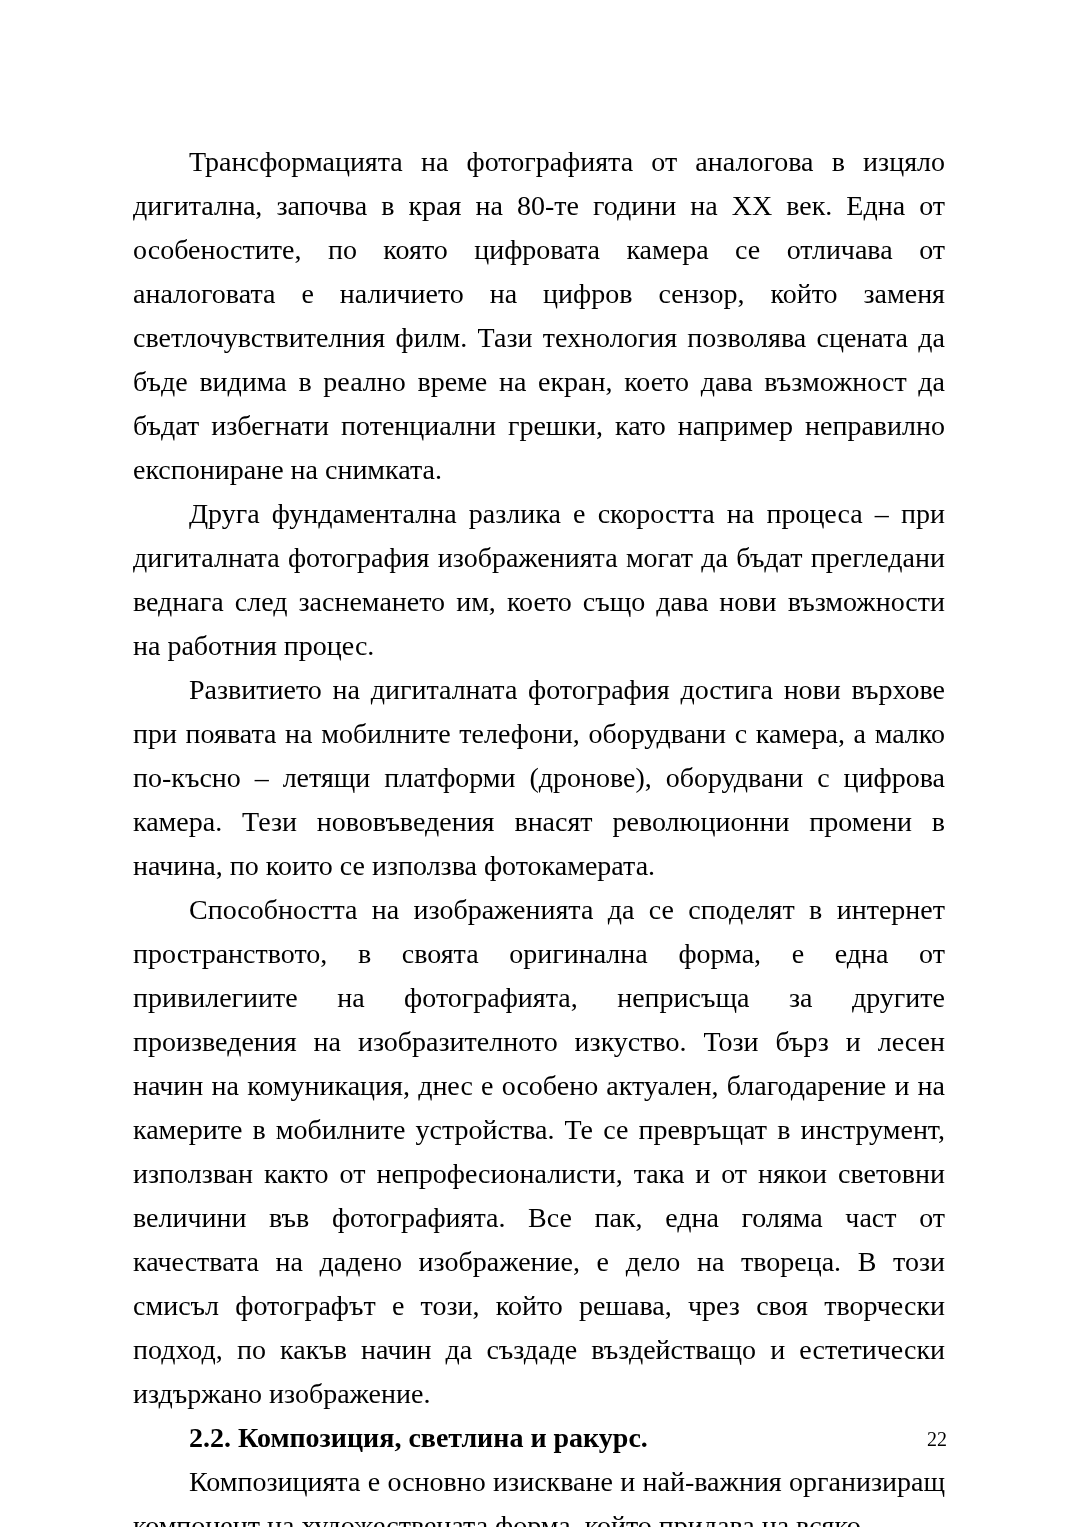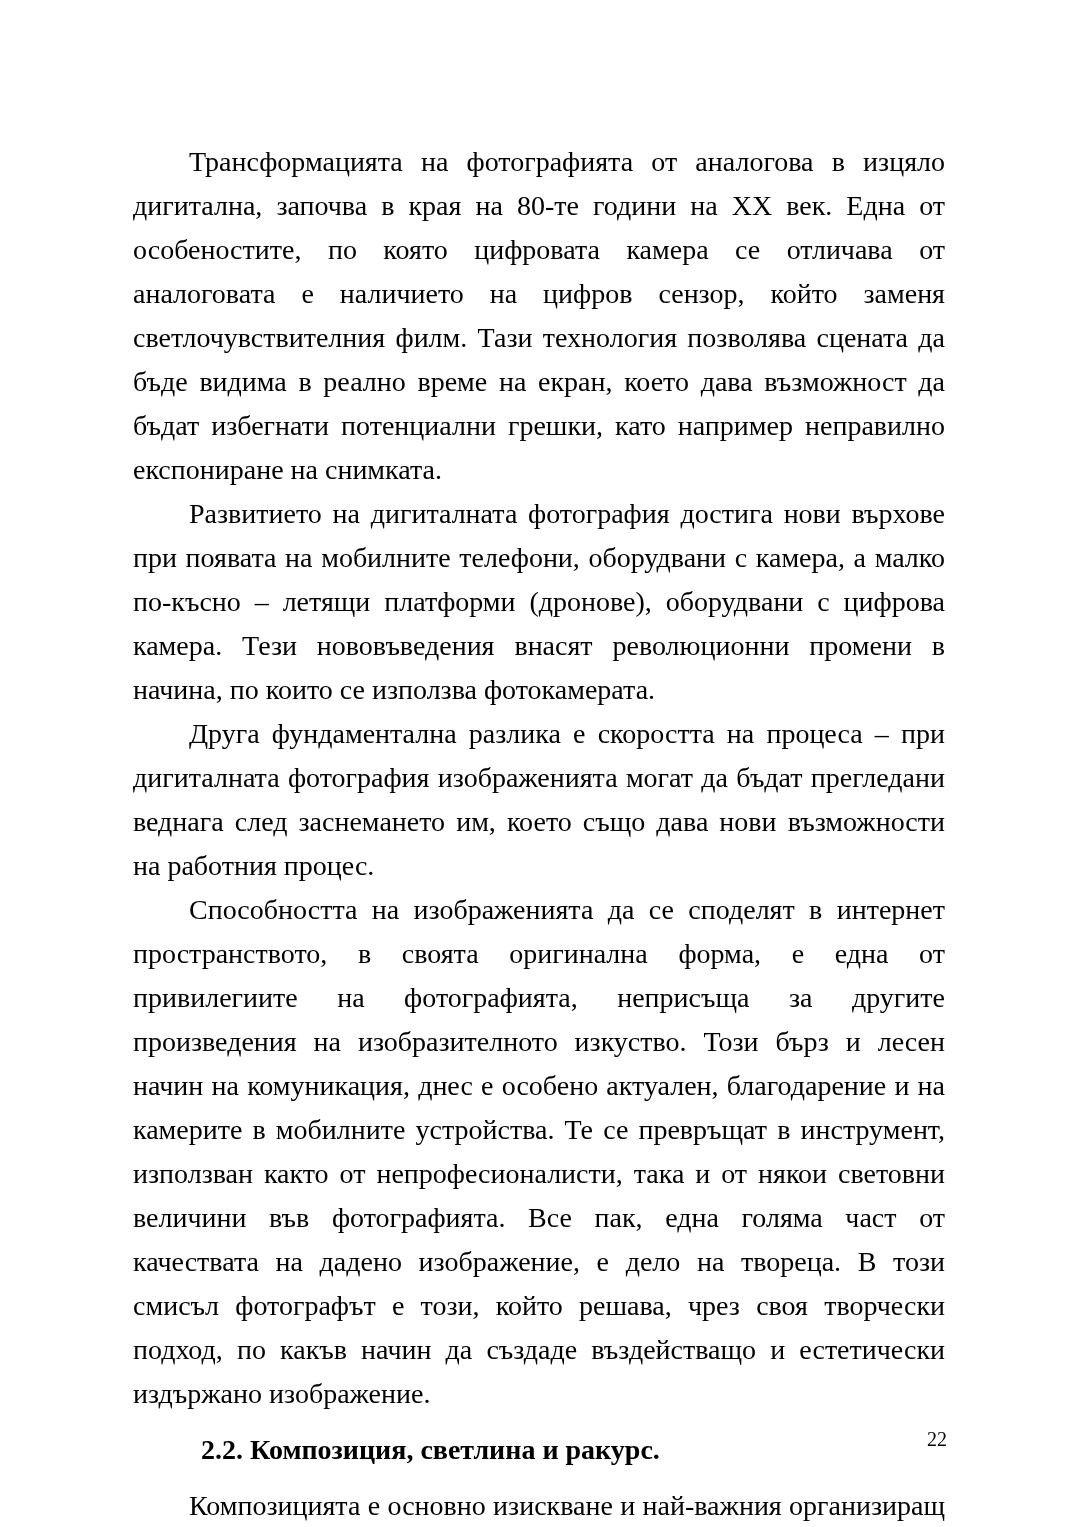--- a/index.html
+++ b/index.html
@@ -30,21 +30,21 @@
     width: 812px;
     font-size: 28px;
     line-height: 44px;
     text-align: justify;
   }
   .content p {
     margin: 0;
     text-indent: 56px;
   }
   .content h3 {
-    margin: 12px;
+    margin: 0;
     font-size: 28px;
     line-height: 44px;
     font-weight: bold;
     text-indent: 56px;
     text-align: left;
   }
   .page-number {
     position: absolute;
     right: 133px;
     bottom: 86px;
@@ -52,20 +52,20 @@
     line-height: 28px;
     text-align: right;
   }
 </style>
 </head>
 <body>
 
 <div class="page">
   <div class="content">
     <p>Трансформацията на фотографията от аналогова в изцяло дигитална, започва в края на 80-те години на XX век. Една от особеностите, по която цифровата камера се отличава от аналоговата е наличието на цифров сензор, който заменя светлочувствителния филм. Тази технология позволява сцената да бъде видима в реално време на екран, което дава възможност да бъдат избегнати потенциални грешки, като например неправилно експониране на снимката.</p>
+    <p>Друга фундаментална разлика е скоростта на процеса – при дигиталната фотография изображенията могат да бъдат прегледани веднага след заснемането им, което също дава нови възможности на работния процес.</p>
     <p>Развитието на дигиталната фотография достига нови върхове при появата на мобилните телефони, оборудвани с камера, а малко по-късно – летящи платформи (дронове), оборудвани с цифрова камера. Тези нововъведения внасят революционни промени в начина, по които се използва фотокамерата.</p>
-    <p>Друга фундаментална разлика е скоростта на процеса – при дигиталната фотография изображенията могат да бъдат прегледани веднага след заснемането им, което също дава нови възможности на работния процес.</p>
     <p>Способността на изображенията да се споделят в интернет пространството, в своята оригинална форма, е една от привилегиите на фотографията, неприсъща за другите произведения на изобразителното изкуство. Този бърз и лесен начин на комуникация, днес е особено актуален, благодарение и на камерите в мобилните устройства. Те се превръщат в инструмент, използван както от непрофесионалисти, така и от някои световни величини във фотографията. Все пак, една голяма част от качествата на дадено изображение, е дело на твореца. В този смисъл фотографът е този, който решава, чрез своя творчески подход, по какъв начин да създаде въздействащо и естетически издържано изображение.</p>
     <h3>2.2. Композиция, светлина и ракурс.</h3>
     <p>Композицията е основно изискване и най-важния организиращ компонент на художествената форма, който придава на всяко</p>
   </div>
   <div class="page-number">22</div>
 </div>
 
 </body></html>

